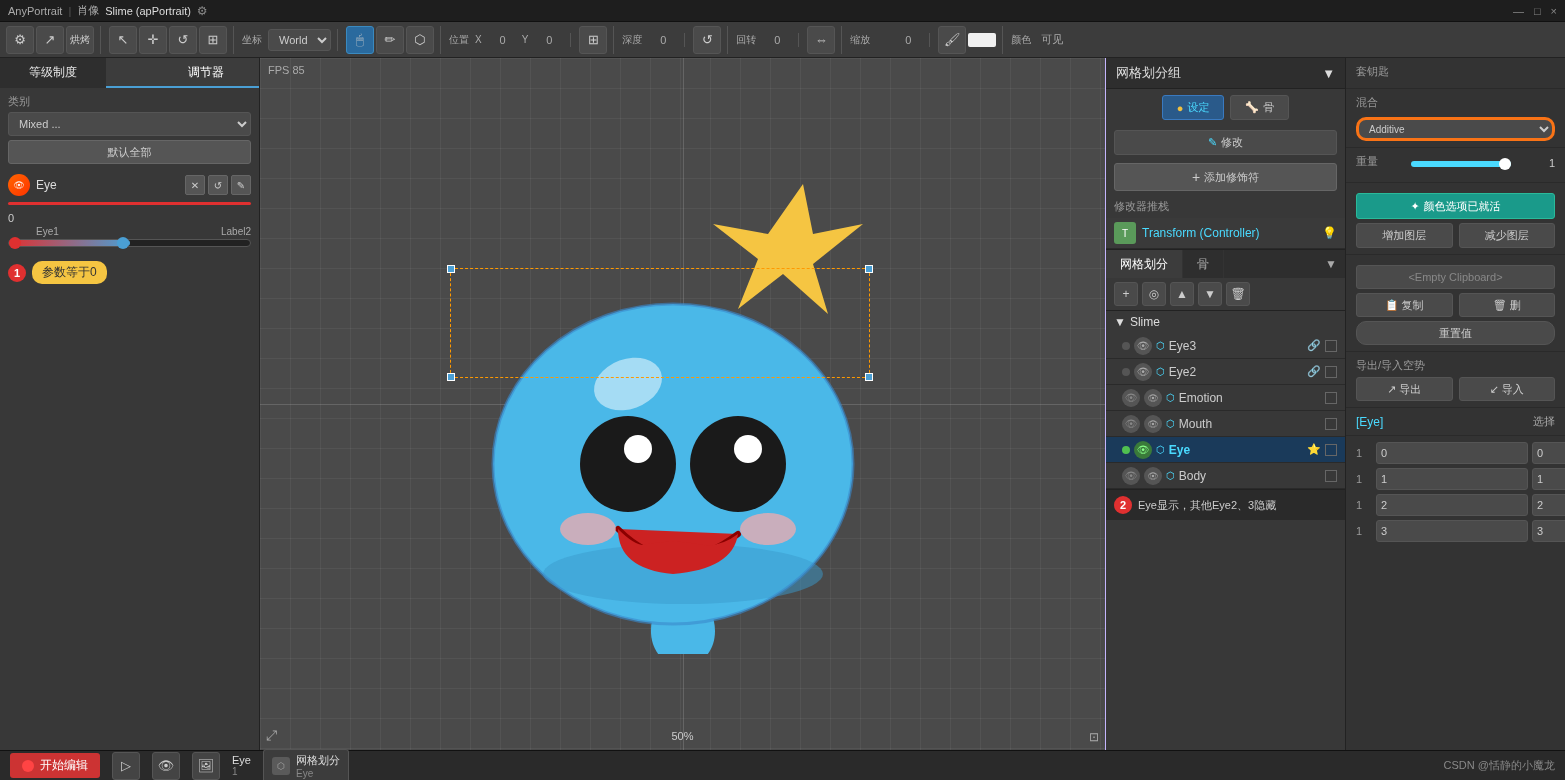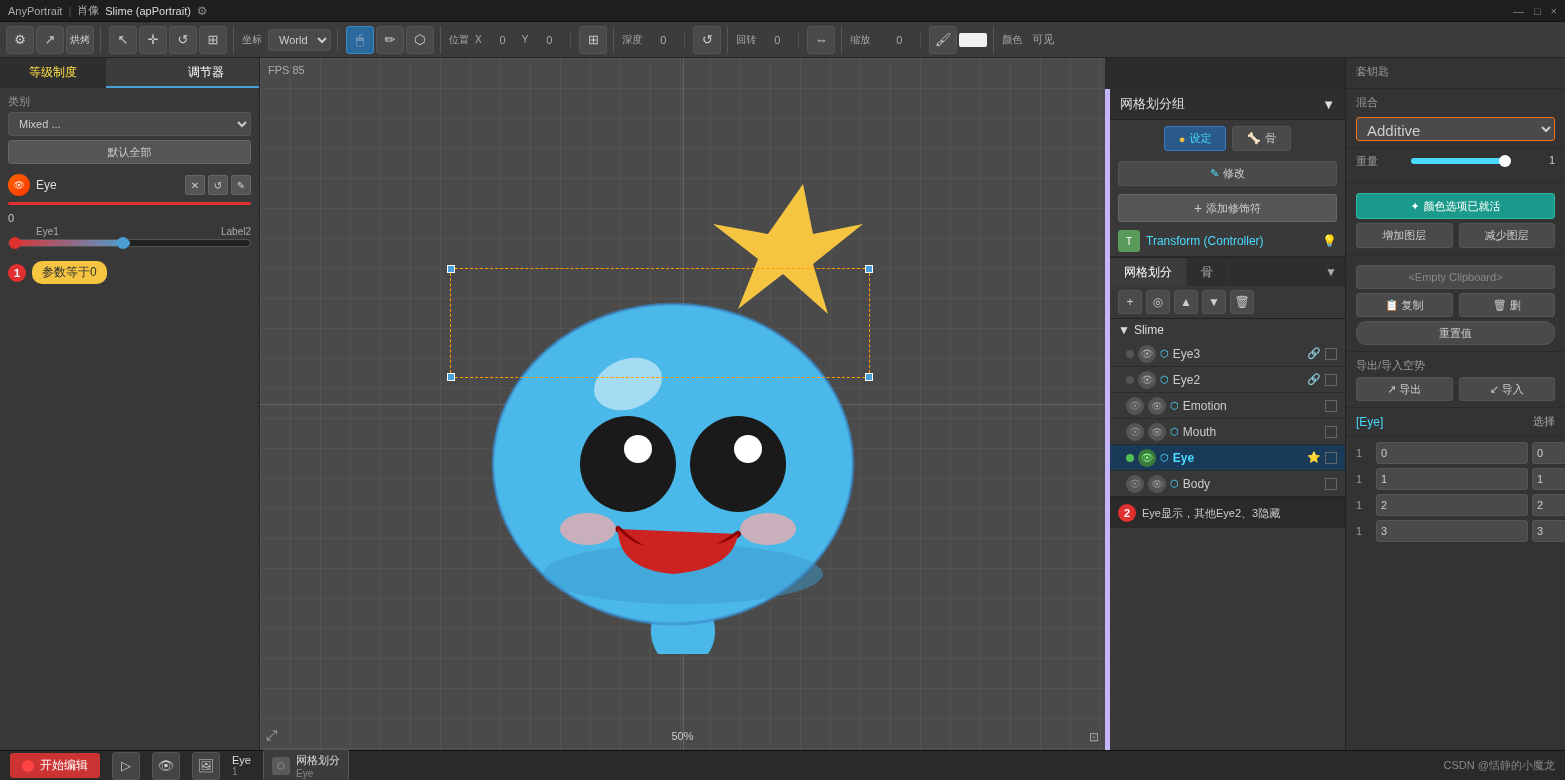--- a/index.html
+++ b/index.html
@@ -89,21 +89,21 @@
     .panel-tabs {
       display: flex;
       background: #2e2e2e;
       height: 30px;
     }
     .panel-tab {
       flex: 1;
       display: flex; align-items: center; justify-content: center;
       cursor: pointer;
       font-size: 12px;
-      color: #fde047;
+      color: #e5e5e5;
       border-bottom: 2px solid transparent;
     }
     .panel-tab.active {
       color: #fff;
       border-bottom: 2px solid #4a9fd4;
       background: #3c3c3c;
       padding-left: 47px;
     }
     .panel-section { padding: 6px 8px; }
     .panel-label { font-size: 11px; color: #999; margin-bottom: 3px; }
@@ -290,25 +290,24 @@
     }
     .sel-tl { top: -4px; left: -4px; }
     .sel-tr { top: -4px; right: -4px; }
     .sel-bl { bottom: -4px; left: -4px; }
     .sel-br { bottom: -4px; right: -4px; }
 
     
     .right-panel {
       width: 240px;
       background: #383838;
-      border-left: 5px solid #c4b5fd;
+      border-left: 1px solid #c4b5fd;
       display: flex;
       flex-direction: column;
       overflow-y: auto;
-      margin-top: 31px;
     }
     .panel-title {
       display: flex;
       align-items: center;
       justify-content: space-between;
       padding: 6px 10px;
       background: #2e2e2e;
       border-bottom: 1px solid #222;
       font-size: 13px;
       color: #ddd;
@@ -458,31 +457,31 @@
       flex-direction: column;
       font-size: 12px;
     }
     .prop-section {
       padding: 6px 10px;
       border-bottom: 1px solid #2a2a2a;
     }
     .prop-label { font-size: 11px; color: #999; margin-bottom: 3px; }
     .prop-row {
       display: flex;
-      align-items: flex-start;
+      align-items: center;
       justify-content: space-between;
       margin-bottom: 4px;
     }
     .prop-dropdown-full {
       width: 100%;
       background: #4a4a4a;
-      border: 1px solid #f97316;
-      border-radius: 3px;
-      color: #ccc;
-      font-size: 15px;
+      border: 3px solid #f97316;
+      border-radius: 10px;
+      color: #ccc;
+      font-size: 10px;
       padding: 3px 6px;
       height: 24px;
     }
     .prop-num { color: #ccc; font-size: 11px; min-width: 20px; text-align: right; }
 
     .activate-btn {
       background: #1a9a8a;
       border: 1px solid #2aba9a;
       border-radius: 3px;
       color: #fff;
@@ -718,21 +717,21 @@
   <div class="toolbar-group">
     <div class="toolbar-btn">↺</div>
   </div>
   <div class="toolbar-group" style="gap:4px;align-items:center">
     <span class="toolbar-label">回转</span>
     <span class="toolbar-value">0</span>
   </div>
   <div class="toolbar-group">
     <div class="toolbar-btn">⇔</div>
   </div>
-  <div class="toolbar-group" style="gap:12px;align-items:center">
+  <div class="toolbar-group" style="gap:21px;align-items:center">
     <span class="toolbar-label">缩放</span>
     <span class="toolbar-value">0</span>
   </div>
   <div class="toolbar-group">
     <div class="toolbar-btn">🖌</div>
     <div class="toolbar-white-btn"></div>
   </div>
   <div class="toolbar-group" style="gap:4px;align-items:center">
     <span class="toolbar-label">颜色</span>
     <span class="toolbar-value">可见</span>
@@ -869,20 +868,21 @@
     <button class="sec-btn" style="width:calc(100% - 16px);margin:4px 8px;justify-content:center;">
       <span style="color:#4adaff">✎</span>
       <span>修改</span>
     </button>
 
     <button class="add-modifier-btn">
       <span style="font-size:14px">+</span>
       <span>添加修饰符</span>
     </button>
 
+    <div class="modifier-stack-title">修改器推栈</div>
 
     <div class="modifier-item">
       <div class="mod-icon">T</div>
       <span class="mod-name">Transform (Controller)</span>
       <span class="mod-eye">💡</span>
     </div>
 
     <div class="lower-right">
       <div class="mesh-tabs">
         <div class="mesh-tab active">

